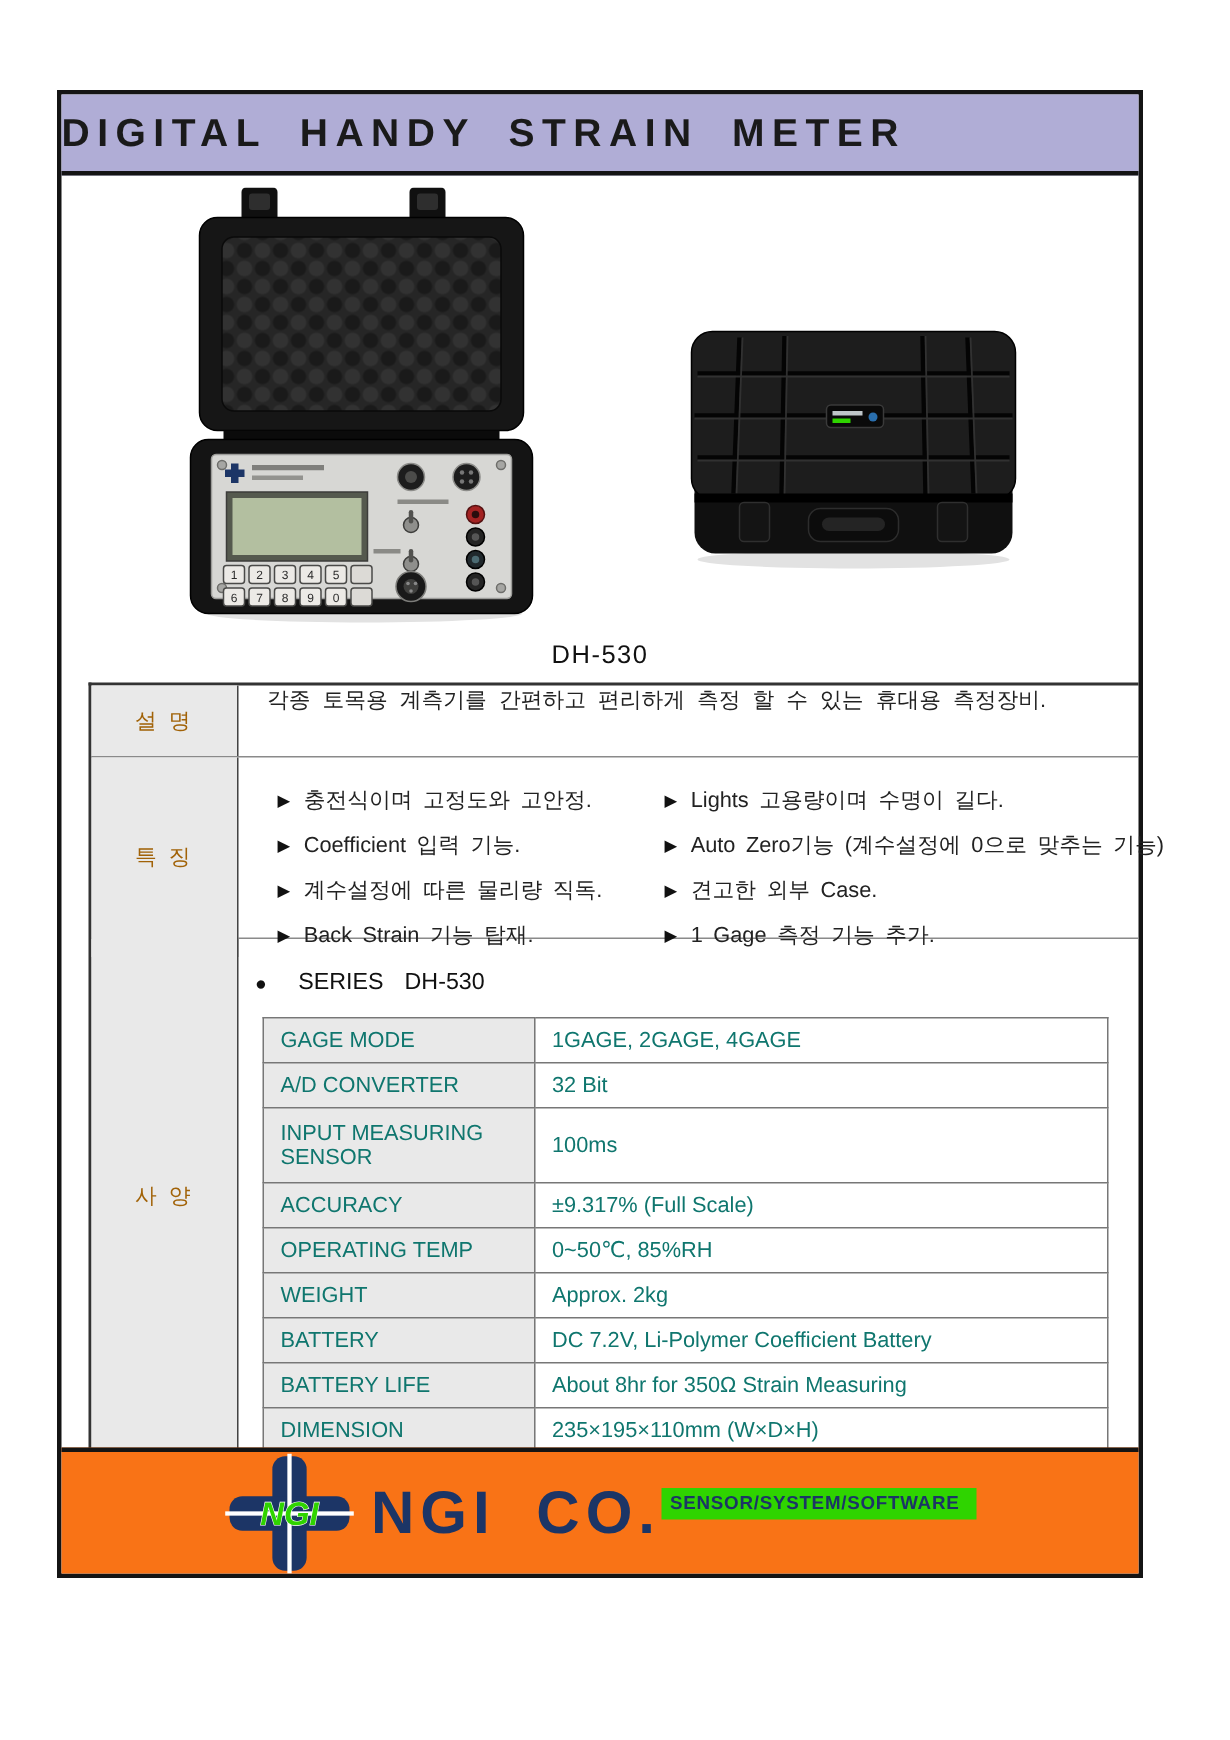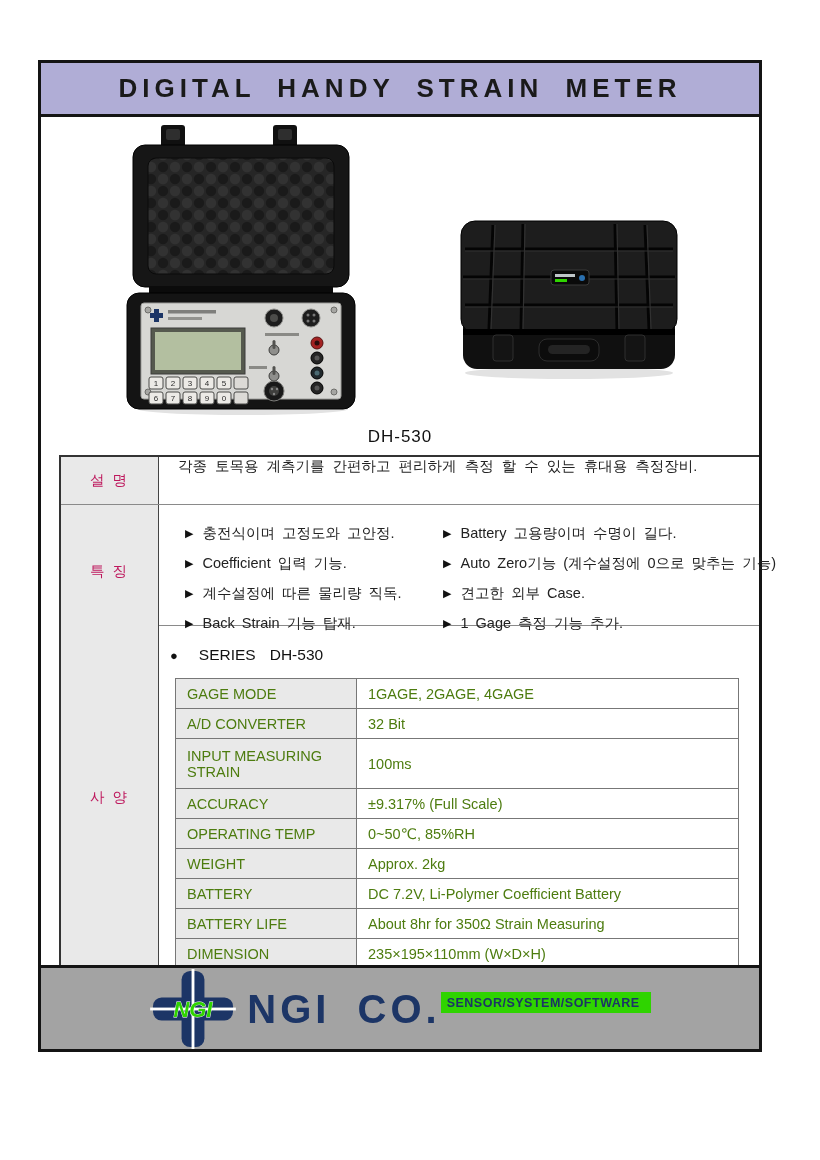--- a/index.html
+++ b/index.html
@@ -8,21 +8,21 @@
     font-family:"Liberation Sans","DejaVu Sans",sans-serif;color:#222;
     -webkit-font-smoothing:antialiased;
   }
   .doc{
     position:absolute;left:38px;top:60px;width:724px;height:992px;
     border:3px solid #141414;box-sizing:border-box;background:#fff;
   }
   
   .title-bar{
     height:51px;background:#b0add6;border-bottom:3px solid #141414;
-    display:flex;align-items:center;justify-content:center;
+    display:flex;align-items:center;justify-content:flex-start;
   }
   .title-bar span{
     font-size:26px;font-weight:bold;letter-spacing:5px;color:#1a1a1a;word-spacing:10px;
   }
   
   .photos{position:relative;height:338px;}
   .photo-open{position:absolute;left:80px;top:8px;}
   .photo-closed{position:absolute;left:408px;top:98px;}
   .caption{
     position:absolute;left:0;bottom:8px;width:100%;text-align:center;
@@ -31,49 +31,49 @@
   
   .main{
     position:absolute;left:18px;top:392px;width:700px;box-sizing:border-box;
     border-top:2px solid #333;border-left:2px solid #333;
   }
   .irow{display:grid;grid-template-columns:98px 1fr;border-bottom:1px solid #8a8a8a;}
   .irow:last-child{border-bottom:none;}
   .ilabel{
     background:#e9e9e9;border-right:1.5px solid #444;
     display:flex;align-items:center;justify-content:center;
-    font-size:14.5px;color:#be185d;letter-spacing:2px;
+    font-size:14.5px;color:#a16207;letter-spacing:2px;
   }
   .row-desc{height:47px;}
   .row-desc .icontent{display:flex;align-items:flex-start;padding-left:19px;font-size:14.5px;word-spacing:4px;}
   .row-feat{height:120px;}
   .feat-cols{
     display:grid;grid-template-columns:258px 1fr;column-gap:0;
     padding:13px 0 0 26px;font-size:14.5px;
   }
   .feat-item{height:30px;display:flex;align-items:center;word-spacing:3px;white-space:nowrap;}
   .tri{font-size:11px;margin-right:9px;color:#111;}
   .row-spec{height:341px;}
   .row-spec .icontent{padding:20px 0 0 11px;}
   .series-line{font-size:15.5px;color:#111;display:flex;align-items:center;}
   .series-line .dot{font-size:13px;margin-right:21px;}
   .series-line .series-model{margin-left:14px;}
   table.spec{
     border-collapse:collapse;margin:14px 0 0 5px;width:564px;
-    font-size:14.5px;color:#4d7c0f;
+    font-size:14.5px;color:#0f766e;
   }
   table.spec td{border:1px solid #777;padding:0 0 0 11px;}
   table.spec td.sname{width:155px;background:#e9e9e9;padding-right:14px;}
   table.spec tr{height:30px;}
   table.spec tr.tall{height:50px;}
   
   .logo-row{
     position:absolute;left:0;bottom:0;width:100%;height:84px;border-top:3px solid #141414;
     box-sizing:border-box;display:flex;align-items:center;justify-content:center;gap:10px;
-    background:#a3a3a3;
+    background:#f97316;
   }
   .logo-text{display:flex;flex-direction:row;align-items:flex-start;}
   .company{
     font-size:40px;font-weight:900;color:#1c3566;letter-spacing:4px;line-height:1.0;
     word-spacing:12px;
   }
   .tagline-bar{
     margin-top:3px;background:#2fd400;padding:1px 8px 2px 6px;min-width:196px;
   }
   .tagline-bar span{
@@ -276,21 +276,21 @@
             <span>계수설정에 따른 물리량 직독.</span>
           </div>
           <div class="feat-item">
             <span class="tri">▶</span>
             <span>Back Strain 기능 탑재.</span>
           </div>
         </div>
         <div>
           <div class="feat-item">
             <span class="tri">▶</span>
-            <span>Battery 고용량이며 수명이 길다.</span>
+            <span>Lights 고용량이며 수명이 길다.</span>
           </div>
           <div class="feat-item">
             <span class="tri">▶</span>
             <span>Auto Zero기능 (계수설정에 0으로 맞추는 기능)</span>
           </div>
           <div class="feat-item">
             <span class="tri">▶</span>
             <span>견고한 외부 Case.</span>
           </div>
           <div class="feat-item">
@@ -313,21 +313,21 @@
           <tbody>
             <tr>
               <td class="sname">GAGE MODE</td>
               <td>1GAGE, 2GAGE, 4GAGE</td>
             </tr>
             <tr>
               <td class="sname">A/D CONVERTER</td>
               <td>32 Bit</td>
             </tr>
             <tr class="tall">
-              <td class="sname">INPUT MEASURING STRAIN</td>
+              <td class="sname">INPUT MEASURING SENSOR</td>
               <td>100ms</td>
             </tr>
             <tr>
               <td class="sname">ACCURACY</td>
               <td>±9.317% (Full Scale)</td>
             </tr>
             <tr>
               <td class="sname">OPERATING TEMP</td>
               <td>0~50℃, 85%RH</td>
             </tr>

